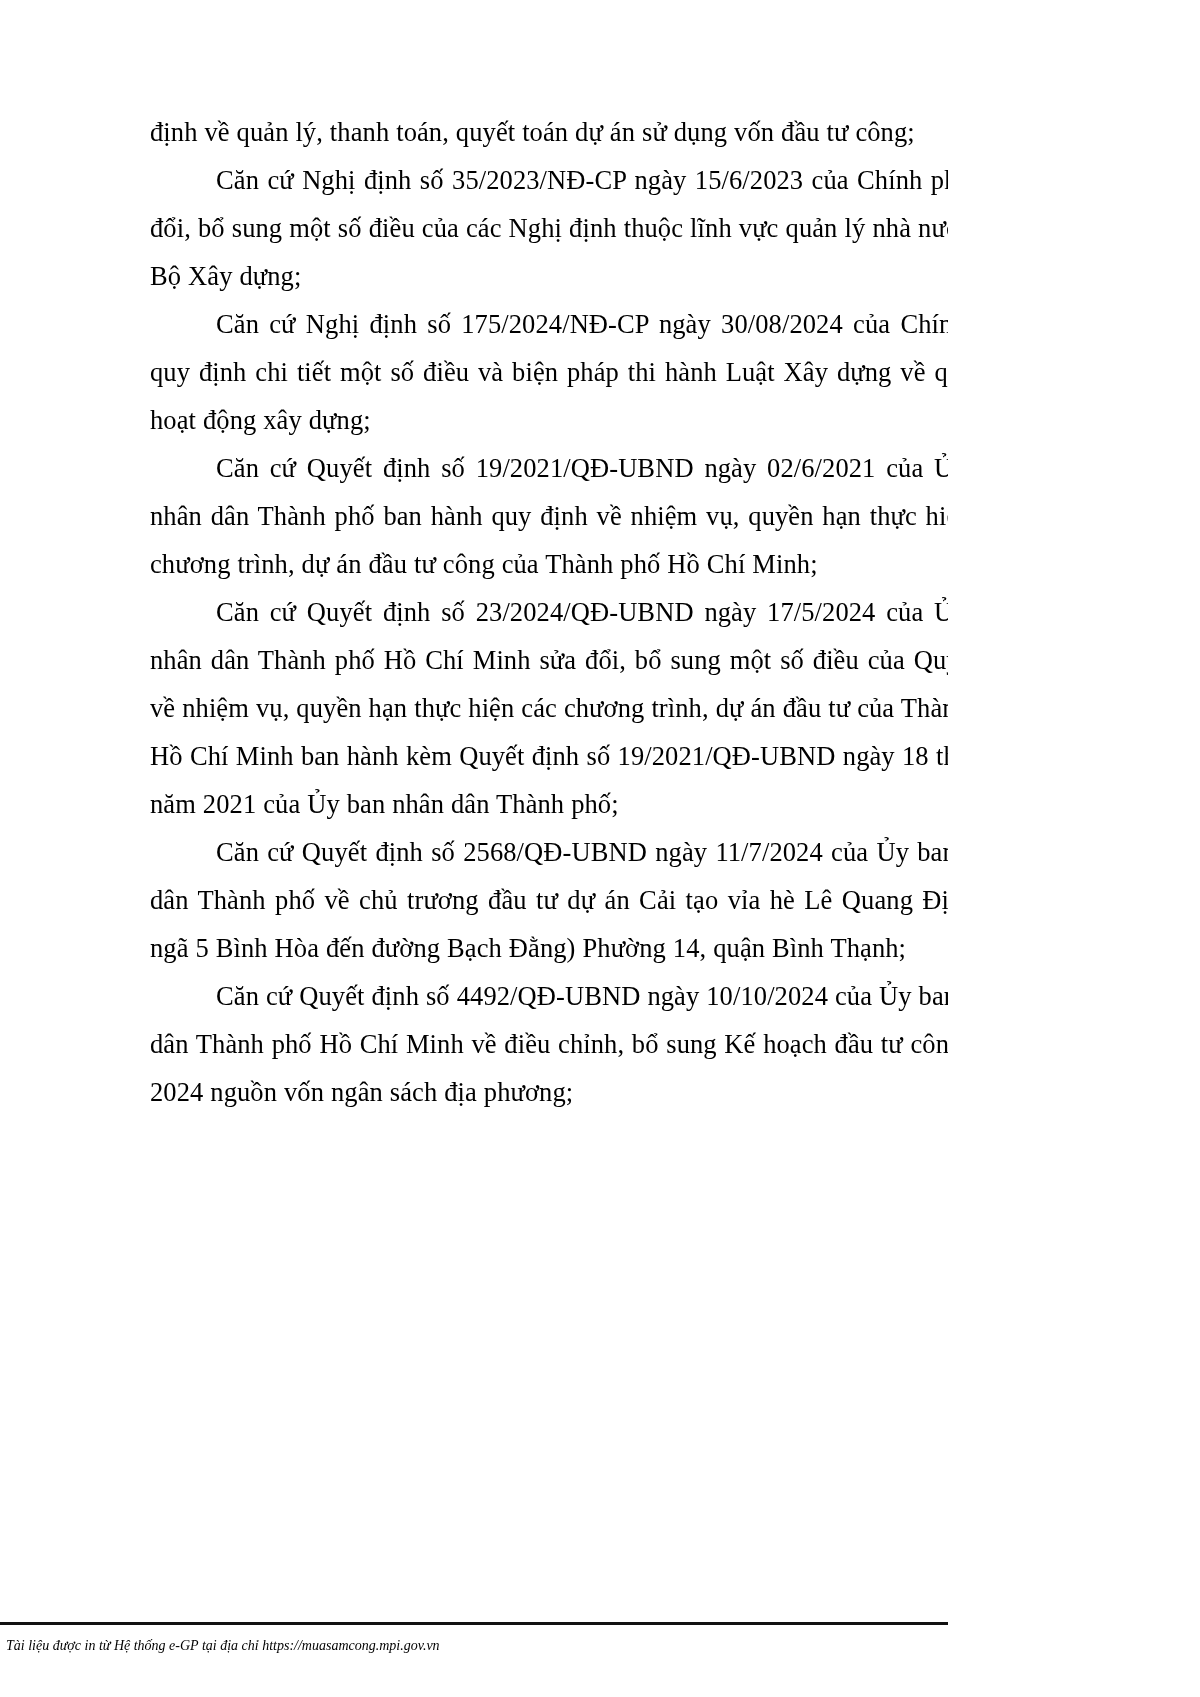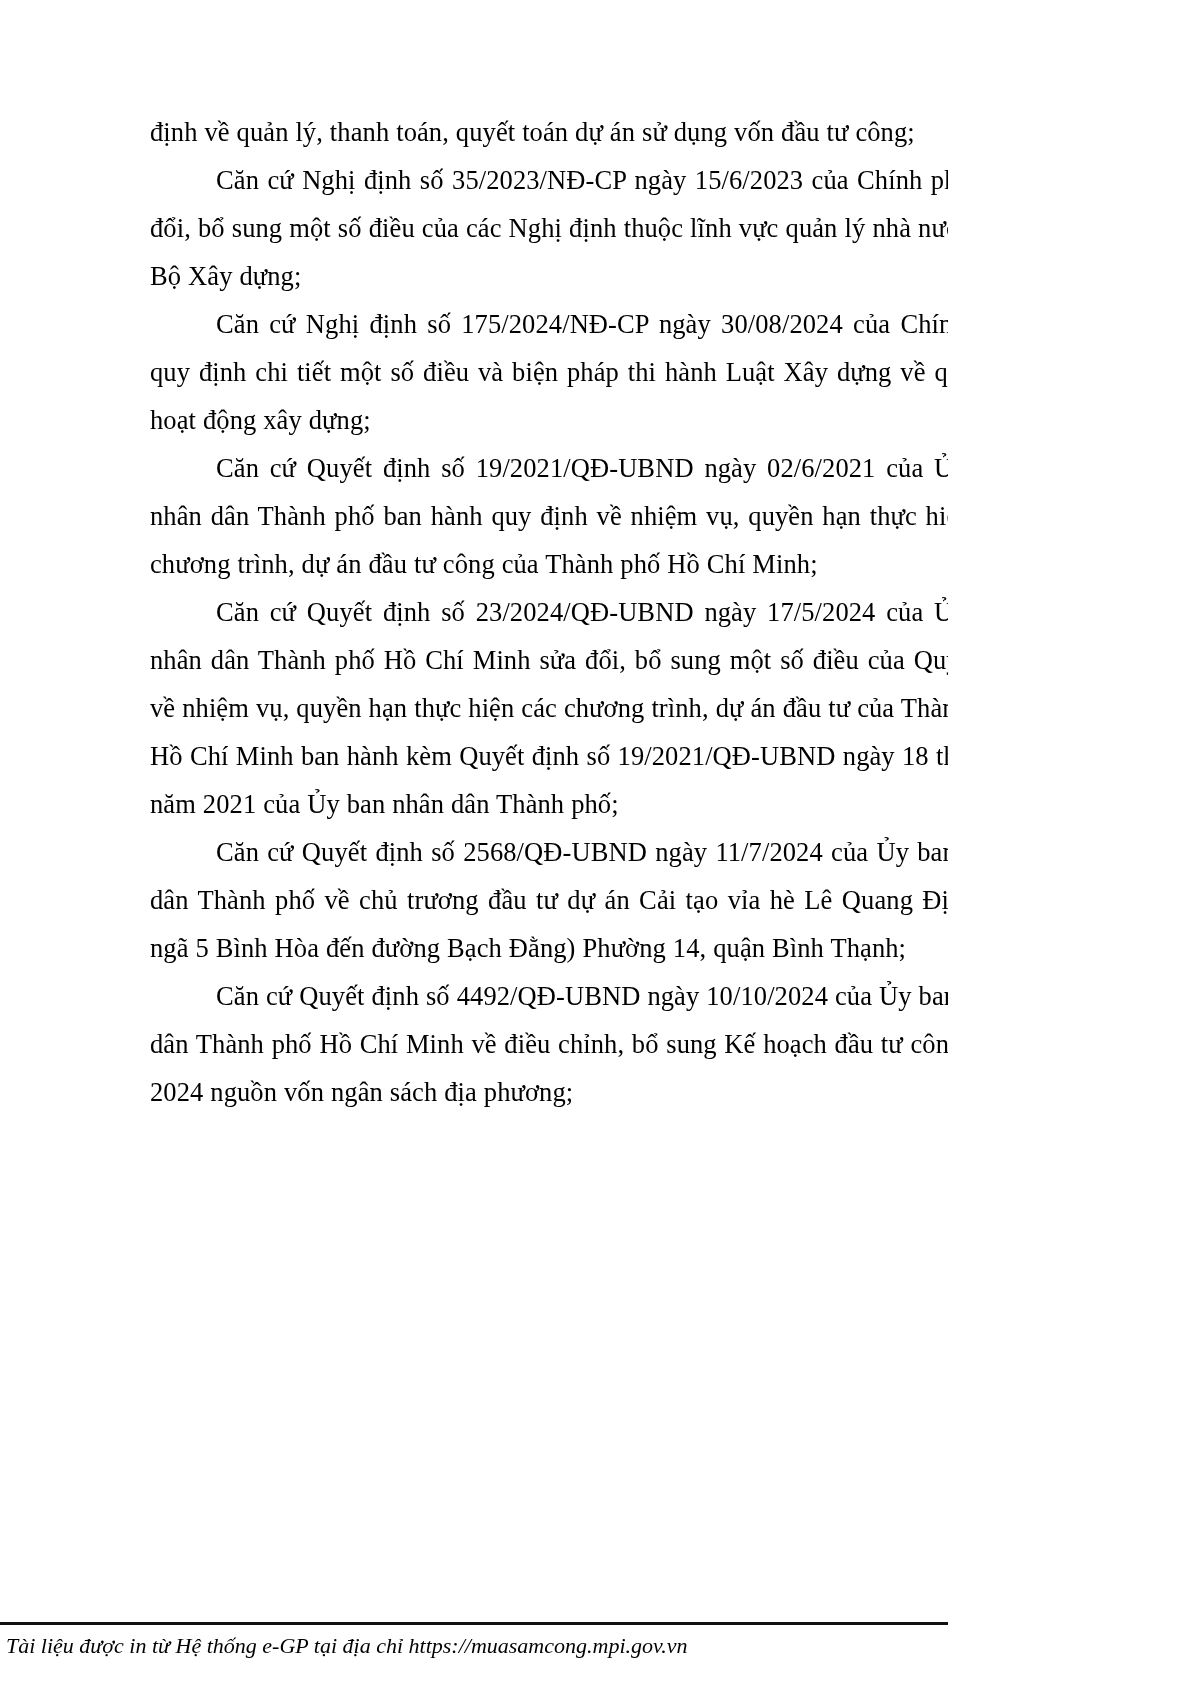--- a/index.html
+++ b/index.html
@@ -58,21 +58,21 @@
     height: 0;
     border-top: 3px solid #111111;
   }
   .footer-text {
     position: absolute;
     left: 6px;
     top: 1621px;
     width: 1180px;
     font-family: "Liberation Serif", "DejaVu Serif", serif;
     font-style: italic;
-    font-size: 22px;
+    font-size: 14px;
     line-height: 26px;
     color: #000000;
     white-space: nowrap;
   }
 </style>
 </head>
 <body>
 
 <div class="page">
 

